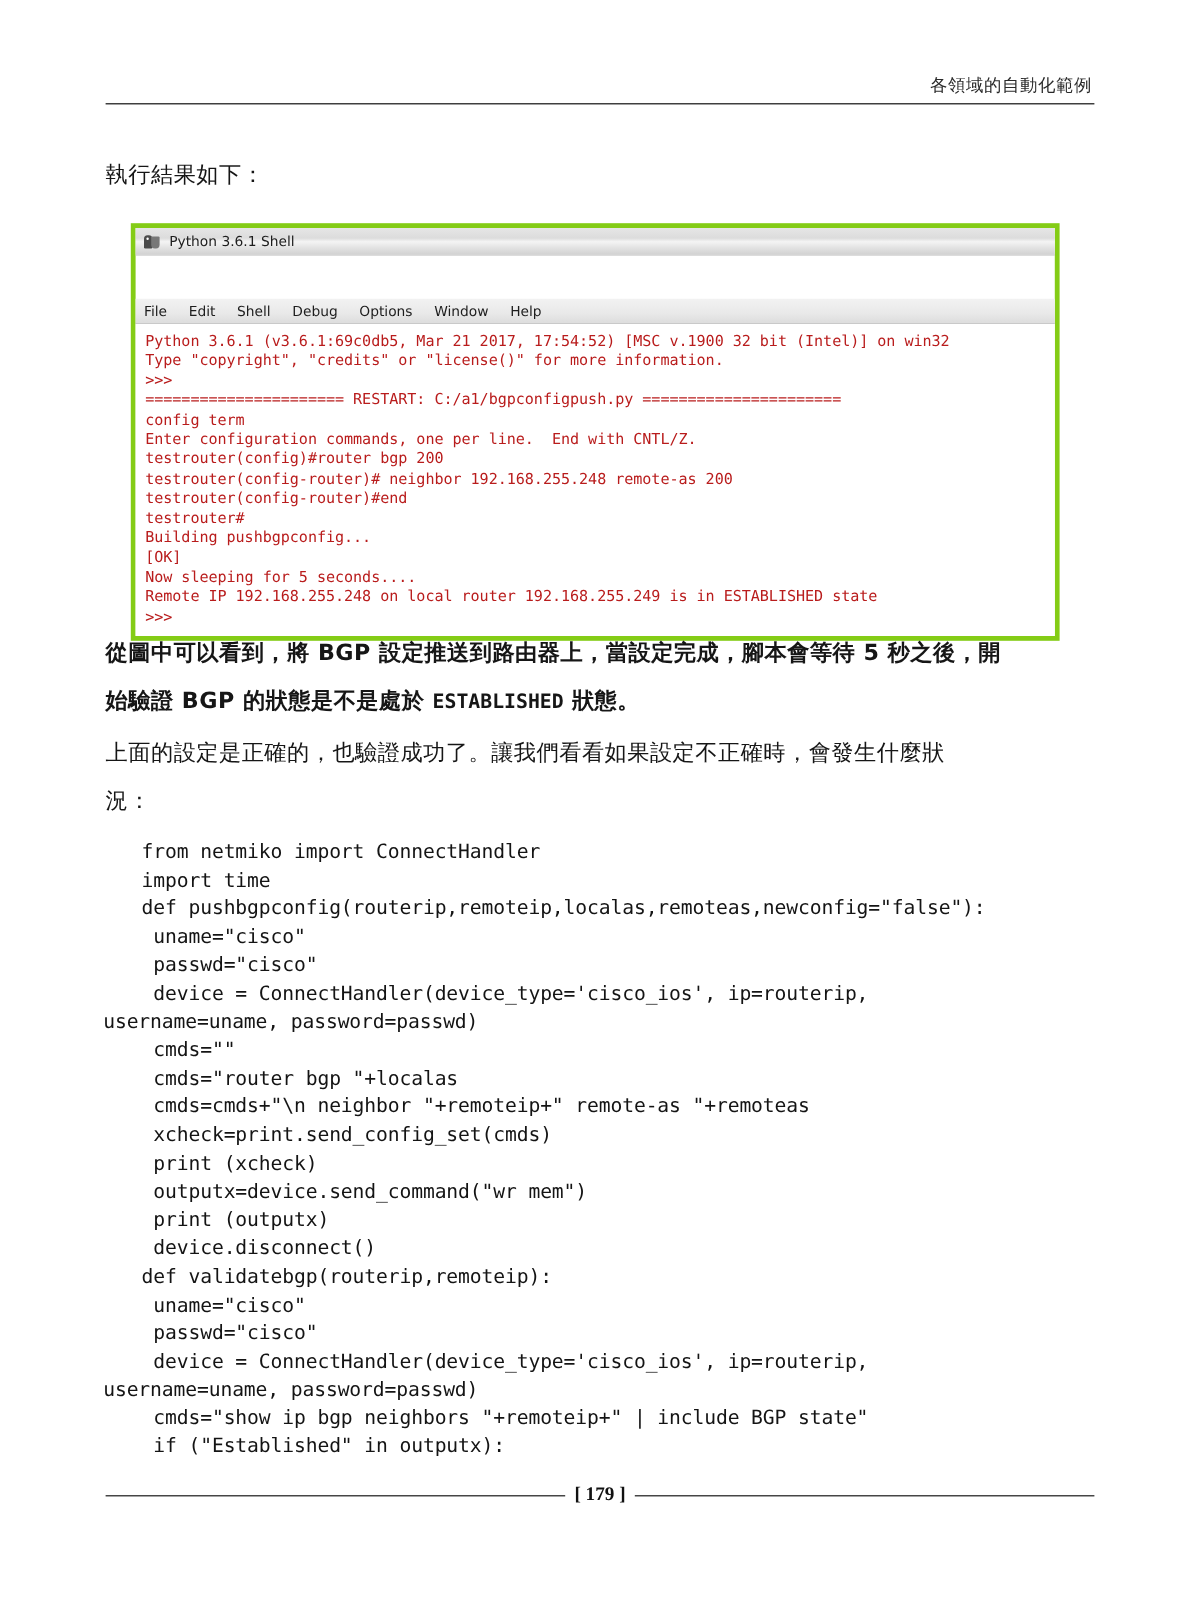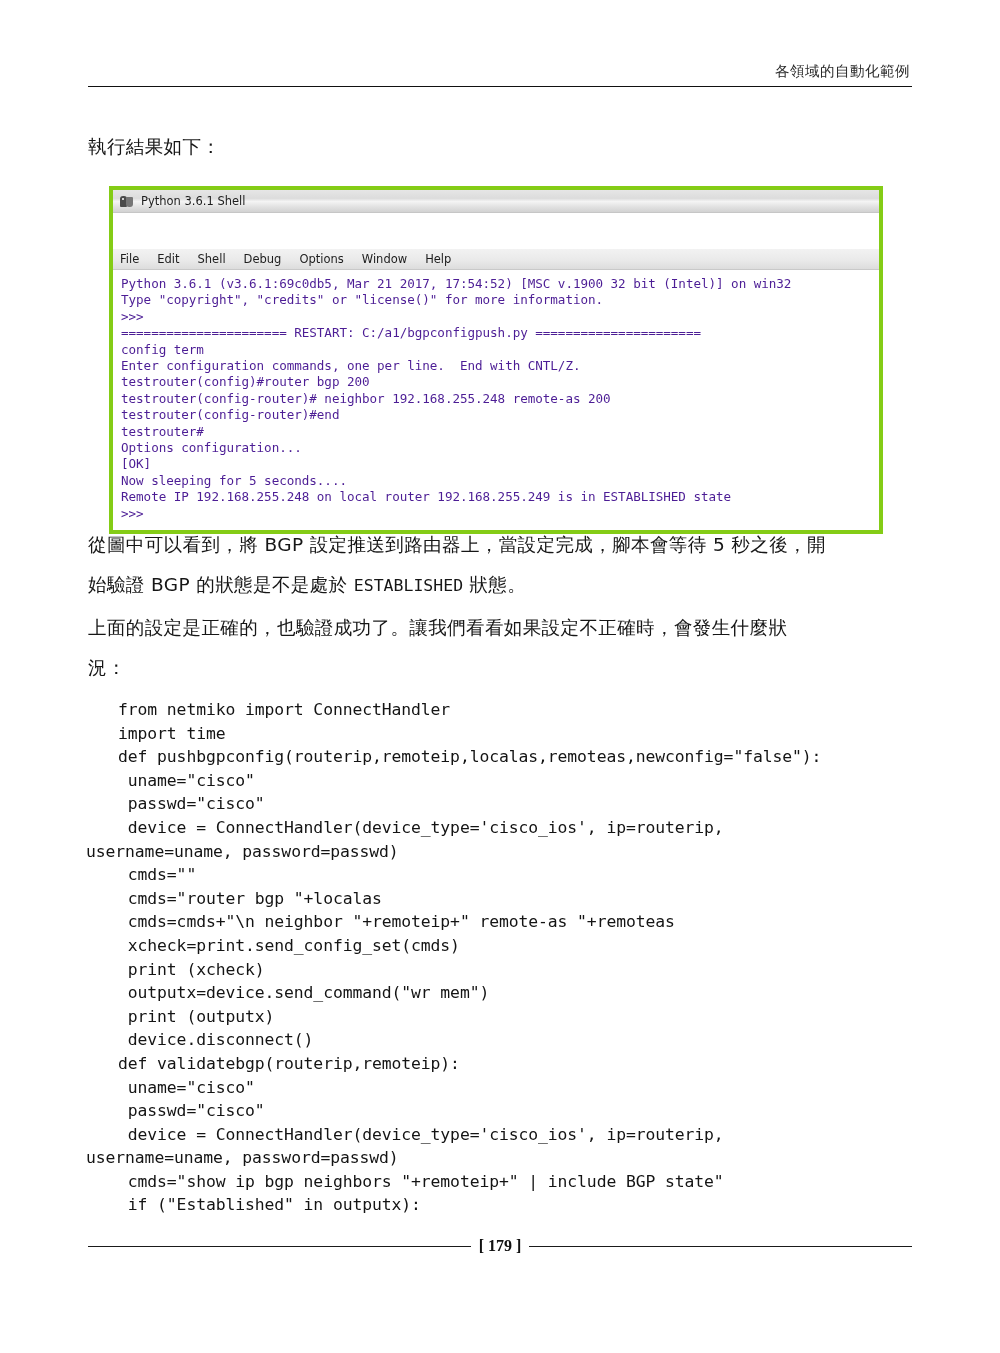--- a/index.html
+++ b/index.html
@@ -53,21 +53,21 @@
     letter-spacing: 0.4px;
     text-align: justify;
   }
   .para .mono {
     font-family: "DejaVu Sans Mono", monospace;
     font-size: 16.5px;
     letter-spacing: 0;
   }
 
   #para-intro { left: 88px; top: 127px; width: 830px; }
-  #para-after-shell { left: 88px; top: 525px; width: 834px; }
+  #para-after-shell { left: 88px; top: 525px; width: 834px; font-weight: bold; }
   #para-next { left: 88px; top: 608px; width: 834px; }
 
   
   .shell-window {
     position: absolute;
     left: 109px;
     top: 186px;
     width: 774px;
     border: 4px solid #84cc16;
     background: #ffffff;
@@ -130,21 +130,21 @@
   }
   .shell-body {
     background: #ffffff;
     padding: 6px 4px 8px 8px;
     min-height: 240px;
   }
   .shell-line {
     font-family: "DejaVu Sans Mono", "Liberation Mono", monospace;
     font-size: 12.6px;
     line-height: 16.4px;
-    color: #4c1d95;
+    color: #b91c1c;
     white-space: pre;
     letter-spacing: -0.05px;
   }
 
   
   .code-block {
     position: absolute;
     left: 118px;
     top: 698px;
     width: 800px;
@@ -222,21 +222,21 @@
       <div class="shell-line">Python 3.6.1 (v3.6.1:69c0db5, Mar 21 2017, 17:54:52) [MSC v.1900 32 bit (Intel)] on win32</div>
       <div class="shell-line">Type "copyright", "credits" or "license()" for more information.</div>
       <div class="shell-line">&gt;&gt;&gt;</div>
       <div class="shell-line">====================== RESTART: C:/a1/bgpconfigpush.py ======================</div>
       <div class="shell-line">config term</div>
       <div class="shell-line">Enter configuration commands, one per line.  End with CNTL/Z.</div>
       <div class="shell-line">testrouter(config)#router bgp 200</div>
       <div class="shell-line">testrouter(config-router)# neighbor 192.168.255.248 remote-as 200</div>
       <div class="shell-line">testrouter(config-router)#end</div>
       <div class="shell-line">testrouter#</div>
-      <div class="shell-line">Options configuration...</div>
+      <div class="shell-line">Building pushbgpconfig...</div>
       <div class="shell-line">[OK]</div>
       <div class="shell-line">Now sleeping for 5 seconds....</div>
       <div class="shell-line">Remote IP 192.168.255.248 on local router 192.168.255.249 is in ESTABLISHED state</div>
       <div class="shell-line">&gt;&gt;&gt;</div>
     </div>
   </div>
 
   <div class="para" id="para-after-shell">
     <div>從圖中可以看到，將 BGP 設定推送到路由器上，當設定完成，腳本會等待 5 秒之後，開</div>
     <div><span>始驗證 BGP 的狀態是不是處於 </span><span class="mono">ESTABLISHED</span><span> 狀態。</span></div>

